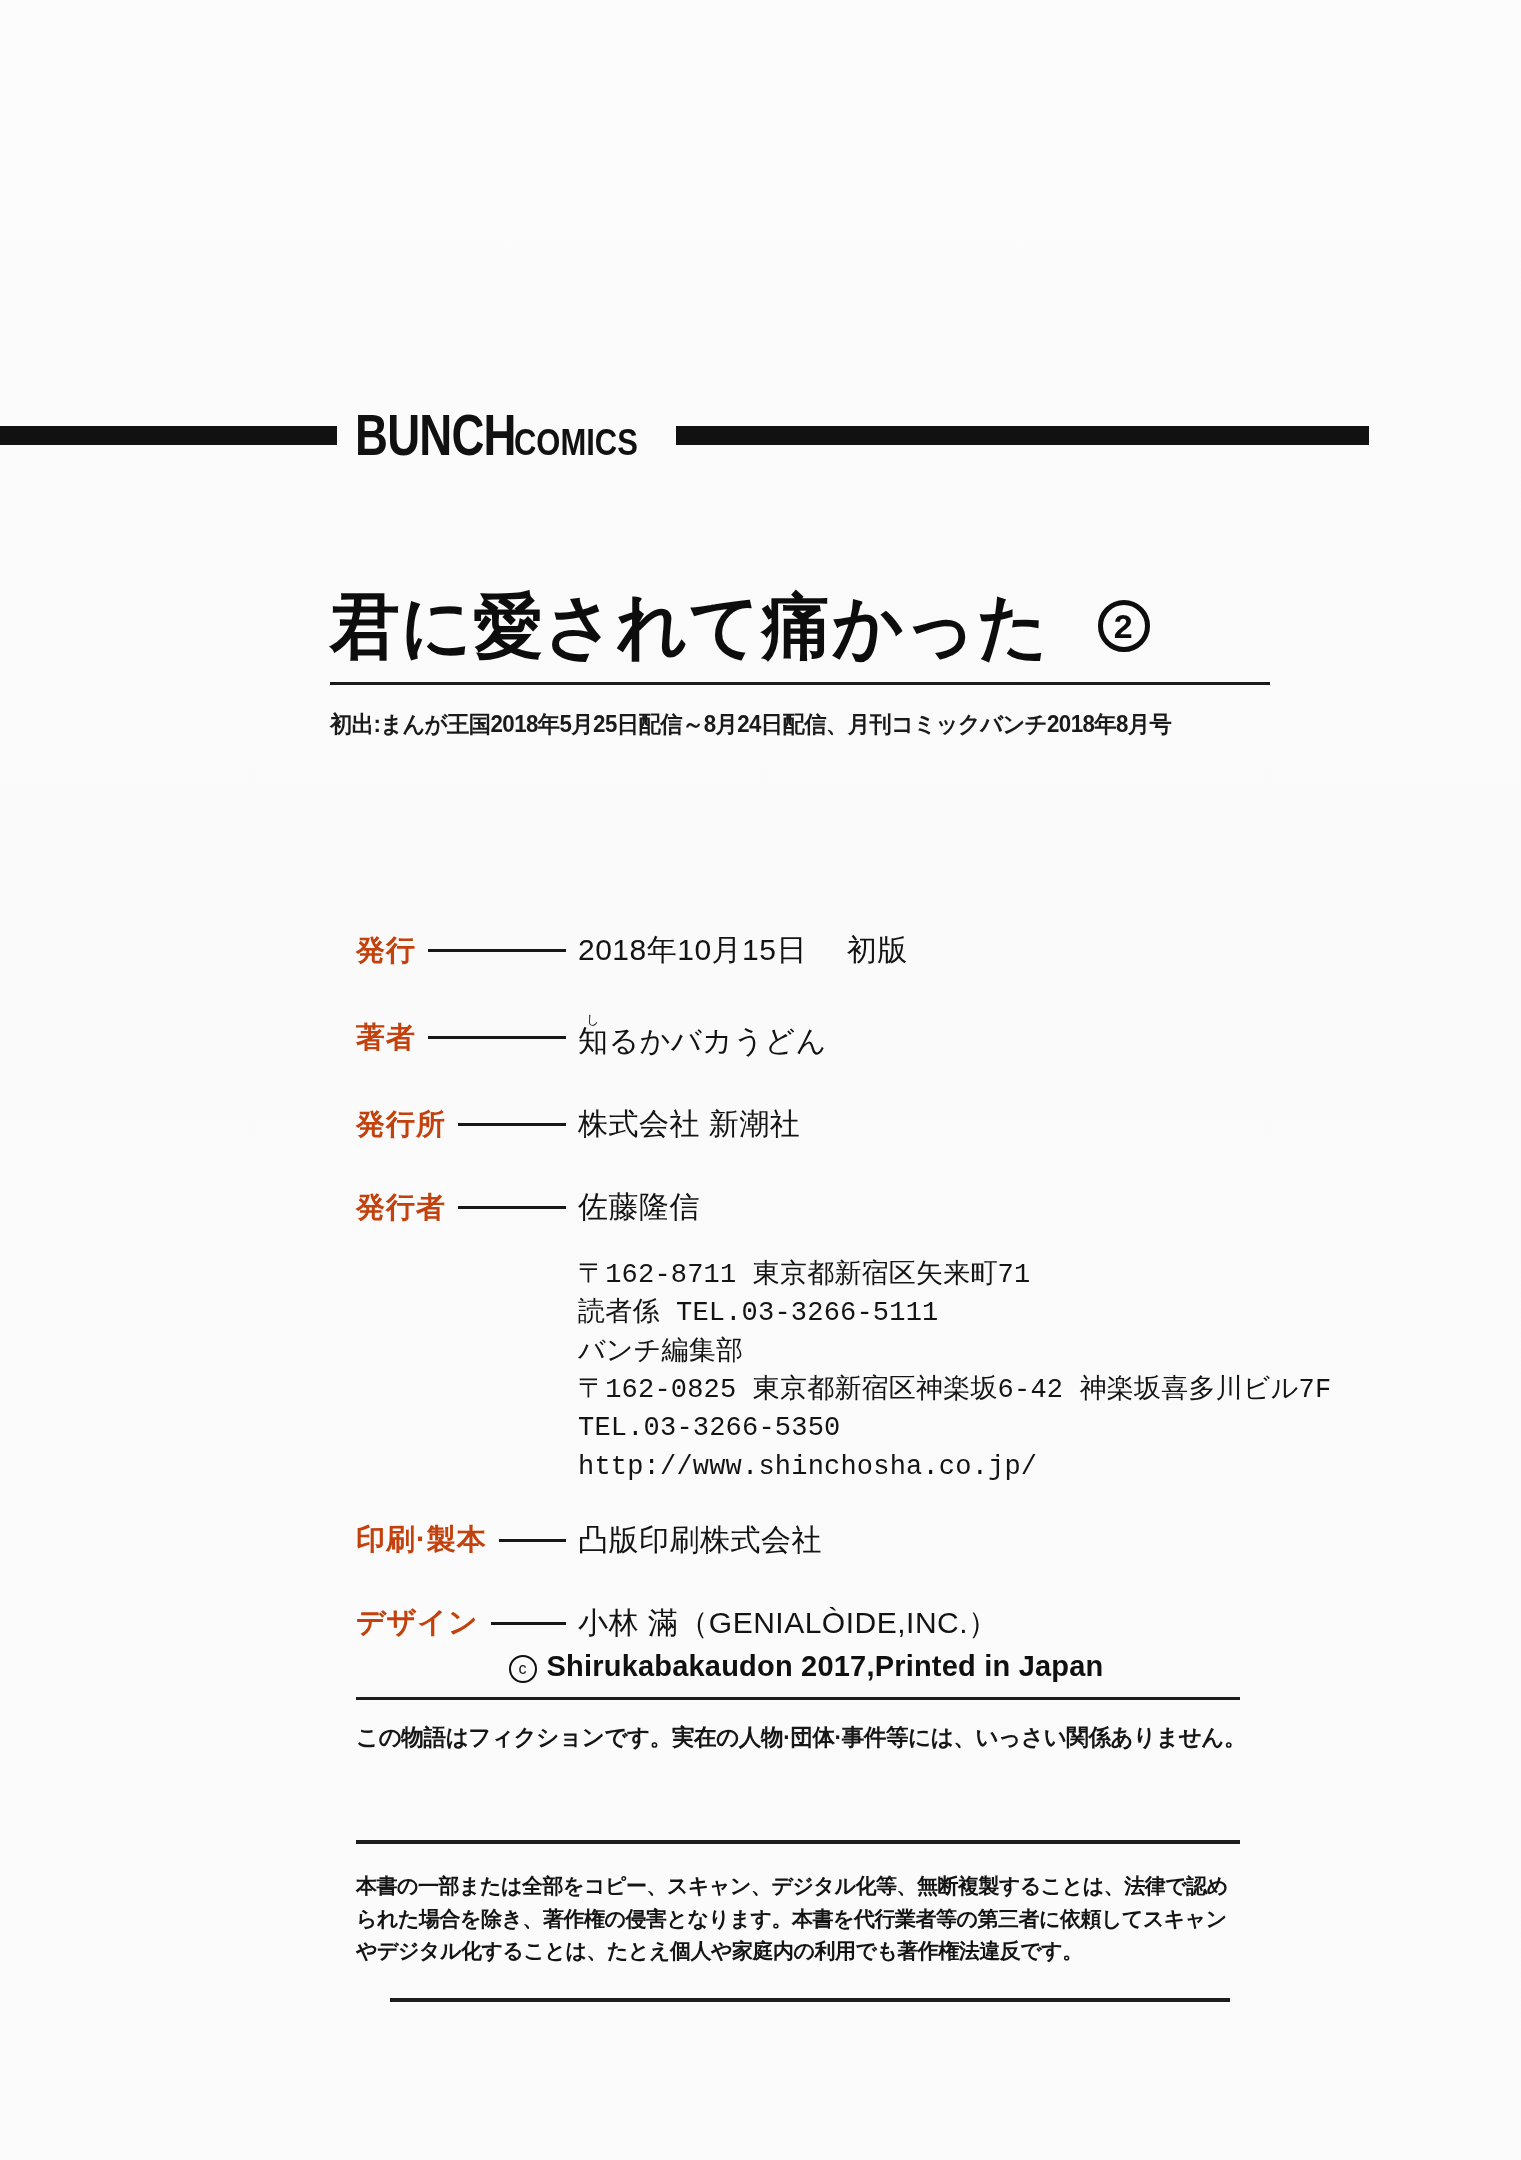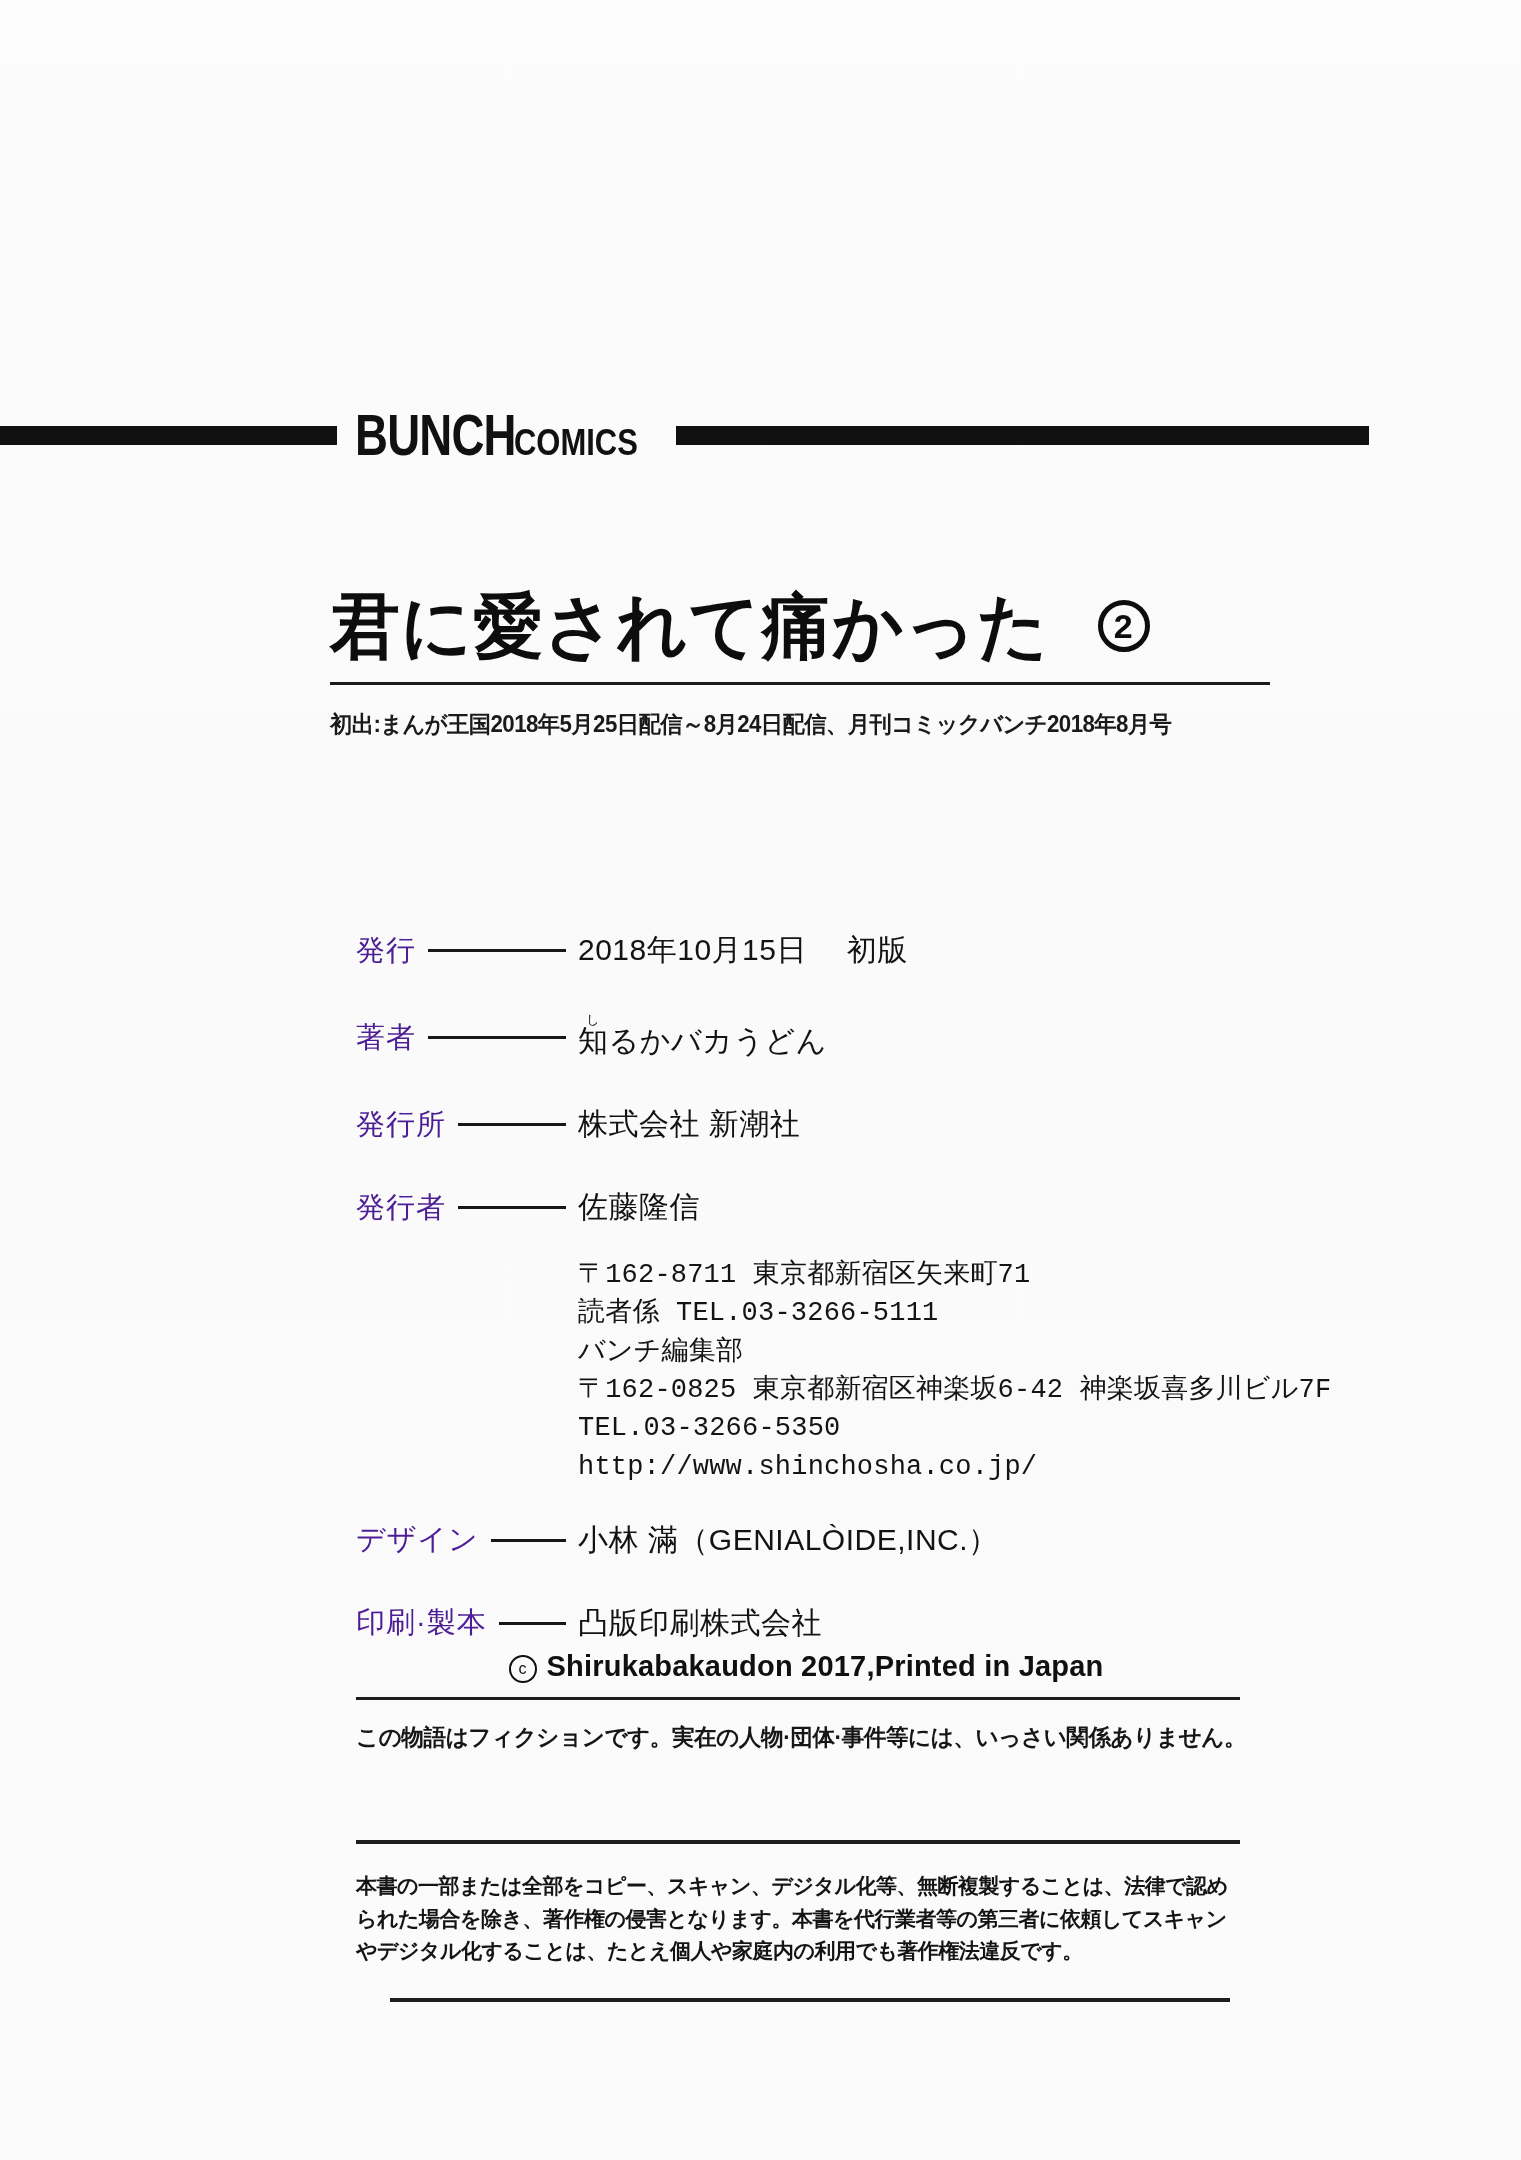--- a/index.html
+++ b/index.html
@@ -143,22 +143,22 @@
     width: 920px;
   }
   .credit-row {
     display: flex;
     align-items: center;
     margin-bottom: 42px;
     white-space: nowrap;
   }
   .credit-label {
     font-size: 29px;
-    font-weight: 400;
-    color: #4c1d95;
+    font-weight: 700;
+    color: #c2410c;
     letter-spacing: 1px;
     flex: 0 0 auto;
   }
   .credit-dash {
     flex: 1 1 auto;
     height: 3px;
     background: #171717;
     margin: 0 12px;
     min-width: 30px;
   }
@@ -345,32 +345,32 @@
       <div>〒162-8711 東京都新宿区矢来町71</div>
       <div>読者係 TEL.03-3266-5111</div>
       <div>バンチ編集部</div>
       <div>〒162-0825 東京都新宿区神楽坂6-42 神楽坂喜多川ビル7F</div>
       <div>TEL.03-3266-5350</div>
       <div>http://www.shinchosha.co.jp/</div>
     </div>
 
     <div class="credit-row">
       <div class="credit-label-group">
+        <span class="credit-label">印刷·製本</span>
+        <span class="credit-dash"></span>
+      </div>
+      <span class="credit-value">凸版印刷株式会社</span>
+    </div>
+
+    <div class="credit-row">
+      <div class="credit-label-group">
         <span class="credit-label">デザイン</span>
         <span class="credit-dash"></span>
       </div>
       <span class="credit-value">小林 滿（GENIALÒIDE,INC.）</span>
-    </div>
-
-    <div class="credit-row">
-      <div class="credit-label-group">
-        <span class="credit-label">印刷·製本</span>
-        <span class="credit-dash"></span>
-      </div>
-      <span class="credit-value">凸版印刷株式会社</span>
     </div>
 
   </div>
 
   <div class="copyright-area">
     <div class="copyright-line">
       <span class="c-mark">c</span><span>Shirukabakaudon 2017,Printed in Japan</span>
     </div>
     <div class="rule-thin"></div>
     <div class="fiction-note">この物語はフィクションです。実在の人物·団体·事件等には、いっさい関係ありません。</div>

